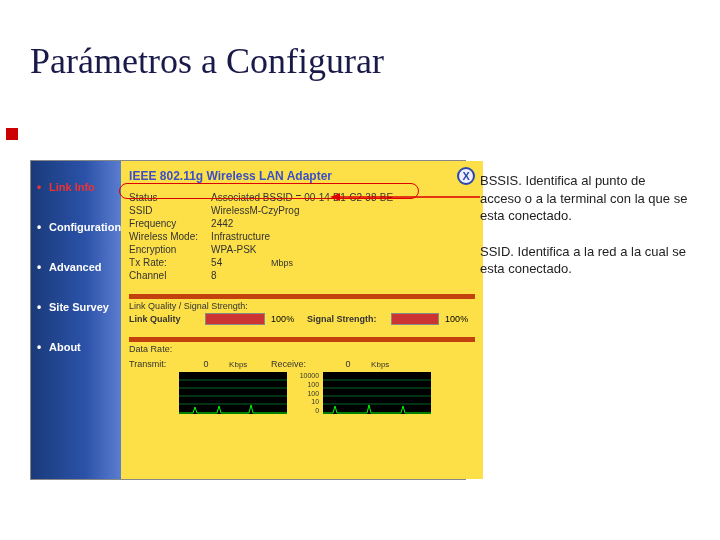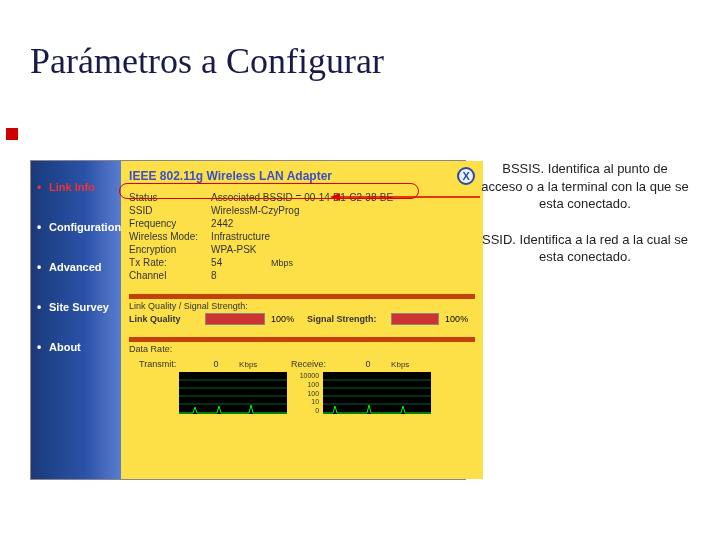--- a/index.html
+++ b/index.html
@@ -21,28 +21,28 @@
   .info-row .lbl { width: 82px; }
   .info-row .val { flex: 1; }
   .info-row .unit { width: 36px; font-size: 9px; color: #333; }
   .section-label { font-size: 9px; color: #333; margin-top: 12px; border-top: 5px solid #c2410c; padding-top: 2px; }
   .bar-row { display: flex; align-items: center; margin-top: 2px; gap: 6px; }
   .bar-lbl { font-size: 9px; width: 70px; color: #333; font-weight: bold; }
   .bar-box { width: 60px; height: 12px; border: 1px solid #888; position: relative; }
   .bar-fill { position: absolute; left: 0; top: 0; bottom: 0; background: #cc3333; }
   .bar-pct { font-size: 9px; width: 30px; }
   .rate-row { display: flex; font-size: 9px; color: #333; margin-top: 4px; align-items: center; }
-  .rate-row .rlbl { width: 54px; margin-left: 10px; }
+  .rate-row .rlbl { width: 54px; }
   .rate-row .rval { width: 46px; text-align: center; border: 1px solid transparent; }
   .rate-row .runit { width: 30px; font-size: 8px; }
   .graph-area { display: flex; gap: 4px; margin-top: 2px; }
   .yscale { display: flex; flex-direction: column; font-size: 7px; color: #333; justify-content: space-between; height: 42px; text-align: right; width: 28px; }
   .graph { width: 108px; height: 42px; background: #000; position: relative; overflow: hidden; }
   .graph svg { width: 100%; height: 100%; }
-  .annotations { position: absolute; left: 450px; top: 0; width: 210px; text-align: center; }
+  .annotations { position: absolute; left: 450px; top: 12px; width: 210px; }
   .anno { font-size: 13px; color: #222; margin-bottom: 18px; line-height: 1.35; }
   .anno .hl { font-weight: normal; }
   .arrow { position: absolute; pointer-events: none; }
   .arrow svg { overflow: visible; }
   .highlight-status { position: absolute; border: 1.5px solid #d00; border-radius: 9px; }
 </style>
 </head>
 <body>
 
 <div class="slide-title">Parámetros a Configurar</div>

